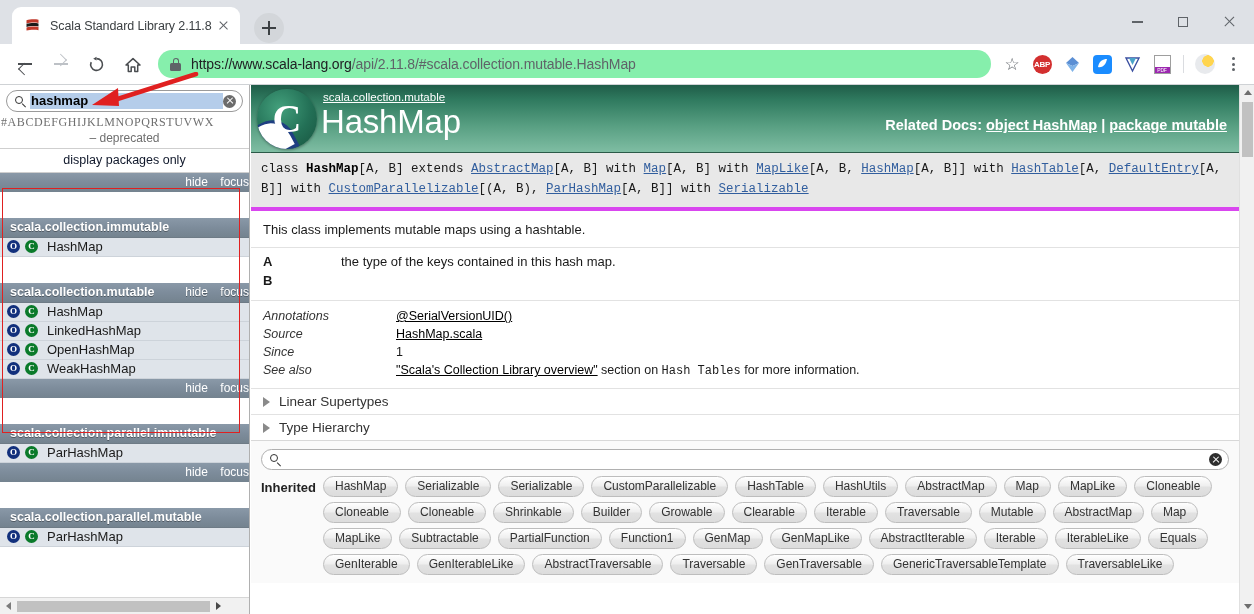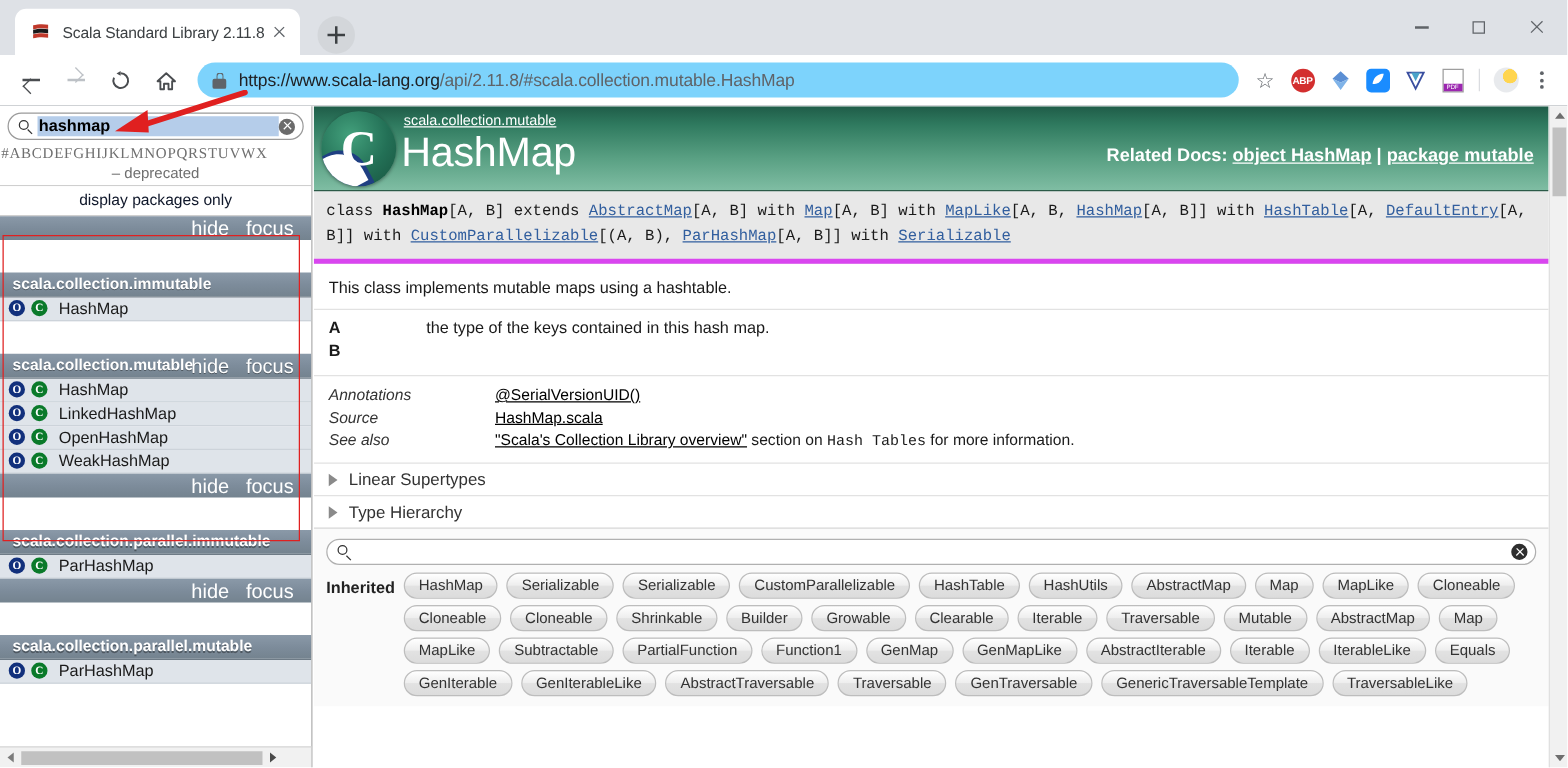--- a/index.html
+++ b/index.html
@@ -84,21 +84,21 @@
   }
   .arrow-r::after {
     content:""; position:absolute; right:1px; top:3px; width:8px; height:8px;
     border-right:1.6px solid #bdc1c6; border-top:1.6px solid #bdc1c6;
     transform: rotate(45deg); transform-origin: right top;
   }
   .reload { width:17px; height:17px; position:relative; }
   .home { width:15px; height:15px; position:relative; }
 
   .omnibox {
-    flex:1 1 auto; height:28px; background:#7dd3fc; border-radius:14px;
+    flex:1 1 auto; height:28px; background:#86efac; border-radius:14px;
     display:flex; align-items:center; padding:0 14px 0 12px; margin:0 6px 0 6px;
     min-width:0;
   }
   .lock { width:11px; height:13px; position:relative; flex:0 0 auto; margin-right:10px; }
   .lock-body { position:absolute; left:0; bottom:0; width:11px; height:8px; background:#5f6368; border-radius:1.5px; }
   .lock-shackle { position:absolute; left:2.5px; top:0; width:6px; height:6px;
                   border:1.5px solid #5f6368; border-bottom:none; border-radius:3px 3px 0 0; }
   .url { font-size:14px; color:#202124; white-space:nowrap; overflow:hidden; letter-spacing:-0.1px;}
   .url .dim { color:#5f6368; }
 
@@ -165,21 +165,21 @@
 
   .sb-list { position:relative; }
   .pkg-head {
     background: linear-gradient(to bottom, #8a99a8 0%, #7d8c9b 50%, #74838f 100%);
     color:#ffffff; font-size:12.5px; font-weight:bold;
     padding:2px 6px 3px 10px; position:relative; min-height:19px;
     text-shadow: 0 1px 0 rgba(0,0,0,0.35);
     border-bottom:1px solid #6e7b86;
     margin-top:26px;
   }
-  .pkg-actions { position:absolute; right:14px; top:2px; font-size:16px; font-weight:normal; }
+  .pkg-actions { position:absolute; right:0; top:2px; font-size:12px; font-weight:normal; }
   .pkg-actions span { color:#ffffff; margin-left:9px; cursor:pointer; }
   .pkg-actions-top {
     background: linear-gradient(to bottom, #8a99a8 0%, #7d8c9b 50%, #74838f 100%);
     height:19px; position:relative; border-bottom:0;
   }
   .pkg-name-inline { display:inline-block; }
 
   .entry {
     background:#dfe4ea; font-size:13px; color:#1a1a1a;
     padding:1px 6px 2px 7px; display:flex; align-items:center; gap:5px;
@@ -581,20 +581,24 @@
       </div>
 
       <div class="attrs">
         <div class="attr-row">
           <div class="attr-key">Annotations</div>
           <div class="attr-val"><a href="#">@SerialVersionUID()</a></div>
         </div>
         <div class="attr-row">
           <div class="attr-key">Source</div>
           <div class="attr-val"><a href="#">HashMap.scala</a></div>
+        </div>
+        <div class="attr-row">
+          <div class="attr-key">Since</div>
+          <div class="attr-val">1</div>
         </div>
         <div class="attr-row">
           <div class="attr-key">See also</div>
           <div class="attr-val"><a href="#">"Scala's Collection Library overview"</a><span> section on </span><span class="mono">Hash Tables</span><span> for more information.</span></div>
         </div>
       </div>
 
       <div class="toggle-row">
         <div class="tri"></div>
         <div>Linear Supertypes</div>

